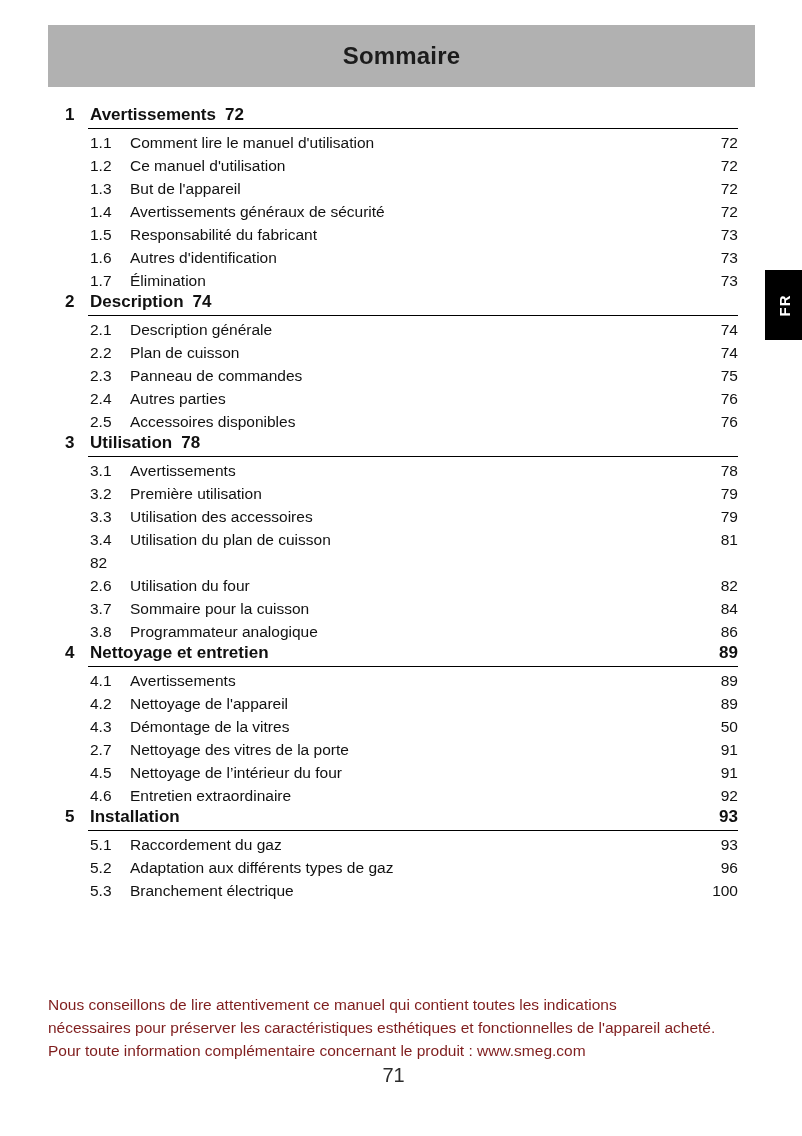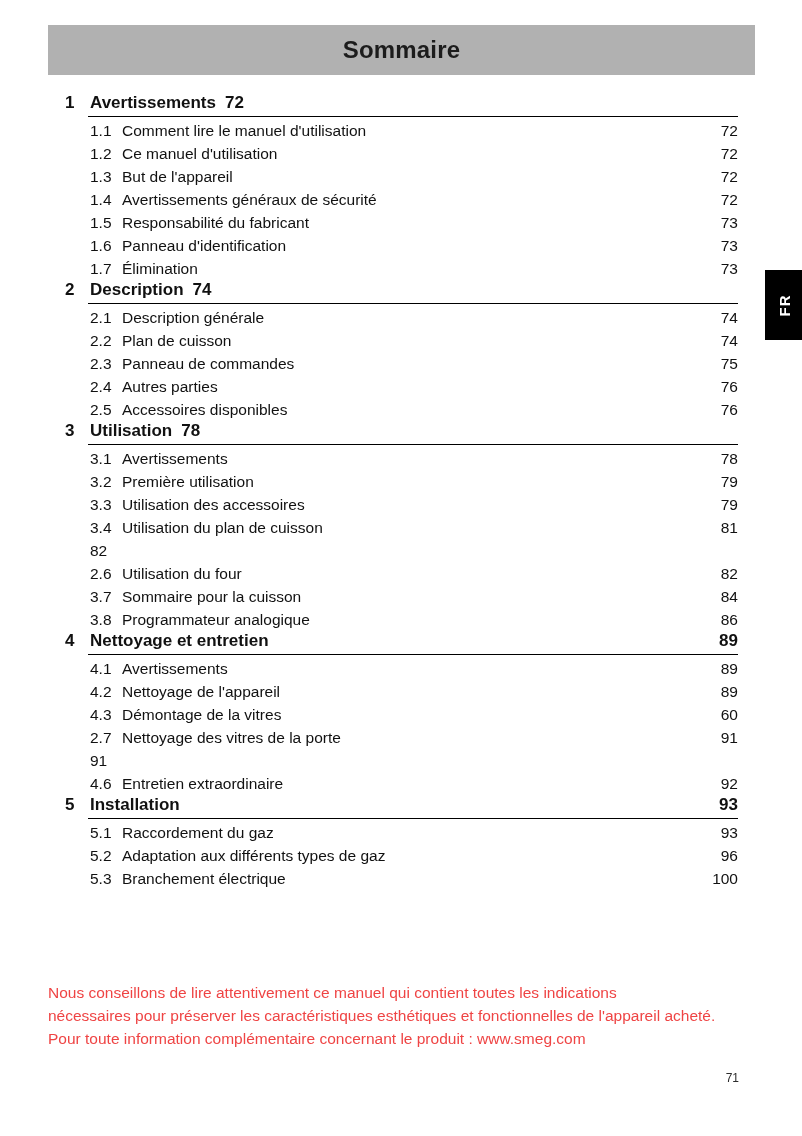--- a/index.html
+++ b/index.html
@@ -9,21 +9,21 @@
     font-family: "Liberation Sans", "DejaVu Sans", sans-serif;
     color: #111;
     position: relative;
     overflow: hidden;
   }
   .page { position: relative; width: 802px; height: 1136px; background: #fff; }
 
   
   .header-bar {
     margin: 25px 47px 0 48px;
-    height: 50px;
+    height: 62px;
     background: #b1b1b1;
     display: flex; align-items: center; justify-content: center;
   }
   .header-bar h1 {
     font-size: 24px; font-weight: bold; color: #1c1c1c; letter-spacing: 0.2px;
   }
 
   
   .lang-tab {
     position: absolute; right: 0; top: 245px;
@@ -46,34 +46,34 @@
   .sec-page-inline { margin-left: 9px; }
   .sec-page { font-weight: bold; }
   .sec-rule {
     margin-left: 40px; margin-top: 2px; margin-bottom: 2px;
     border-top: 1.6px solid #000; height: 0;
   }
   .toc-item {
     display: flex; justify-content: space-between; align-items: center;
     height: 23px; padding-left: 42px; font-size: 15.5px;
   }
-  .item-left { display: inline-flex; align-items: baseline; }
+  .item-left { display: inline-flex; align-items: baseline; gap: 8px; }
   .item-num { display: inline-block; width: 32px; }
   .item-page { text-align: right; }
 
   
   .footer { margin: 92px 47px 0 48px; }
   .footer p {
-    font-size: 15.5px; line-height: 1.48; color: #ef4444;
+    font-size: 15.5px; line-height: 1.48; color: #7f1d1d;
     white-space: pre-line;
   }
   .footer p + p { margin-top: 0; }
   .page-number {
-    margin-top: 20px; text-align: right; padding-right: 16px;
-    font-size: 12px; color: #2c2c2c;
+    margin-top: 1px; text-align: center; padding-right: 16px;
+    font-size: 20px; color: #2c2c2c;
   }
 </style>
 </head>
 <body>
 
 <div class="page">
 
   <div class="header-bar">
     <h1>Sommaire</h1>
   </div>
@@ -123,21 +123,21 @@
         <div class="toc-item">
           <span class="item-left">
             <span class="item-num">1.5</span>
             <span class="item-title">Responsabilité du fabricant</span>
           </span>
           <span class="item-page">73</span>
         </div>
         <div class="toc-item">
           <span class="item-left">
             <span class="item-num">1.6</span>
-            <span class="item-title">Panneau d'identification</span>
+            <span class="item-title">Autres d'identification</span>
           </span>
           <span class="item-page">73</span>
         </div>
         <div class="toc-item">
           <span class="item-left">
             <span class="item-num">1.7</span>
             <span class="item-title">Élimination</span>
           </span>
           <span class="item-page">73</span>
         </div>
@@ -270,30 +270,34 @@
             <span class="item-num">4.2</span>
             <span class="item-title">Nettoyage de l'appareil</span>
           </span>
           <span class="item-page">89</span>
         </div>
         <div class="toc-item">
           <span class="item-left">
             <span class="item-num">4.3</span>
             <span class="item-title">Démontage de la vitres</span>
           </span>
-          <span class="item-page">60</span>
+          <span class="item-page">50</span>
         </div>
         <div class="toc-item">
           <span class="item-left">
             <span class="item-num">2.7</span>
             <span class="item-title">Nettoyage des vitres de la porte</span>
           </span>
           <span class="item-page">91</span>
         </div>
         <div class="toc-item">
+          <span class="item-left">
+            <span class="item-num">4.5</span>
+            <span class="item-title">Nettoyage de l’intérieur du four</span>
+          </span>
           <span class="item-page">91</span>
         </div>
         <div class="toc-item">
           <span class="item-left">
             <span class="item-num">4.6</span>
             <span class="item-title">Entretien extraordinaire</span>
           </span>
           <span class="item-page">92</span>
         </div>
       </section>

